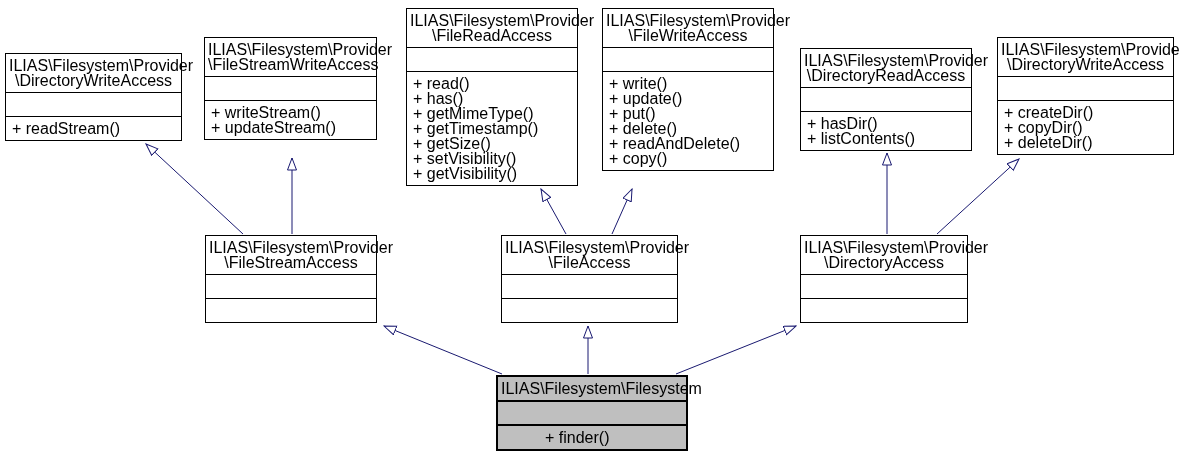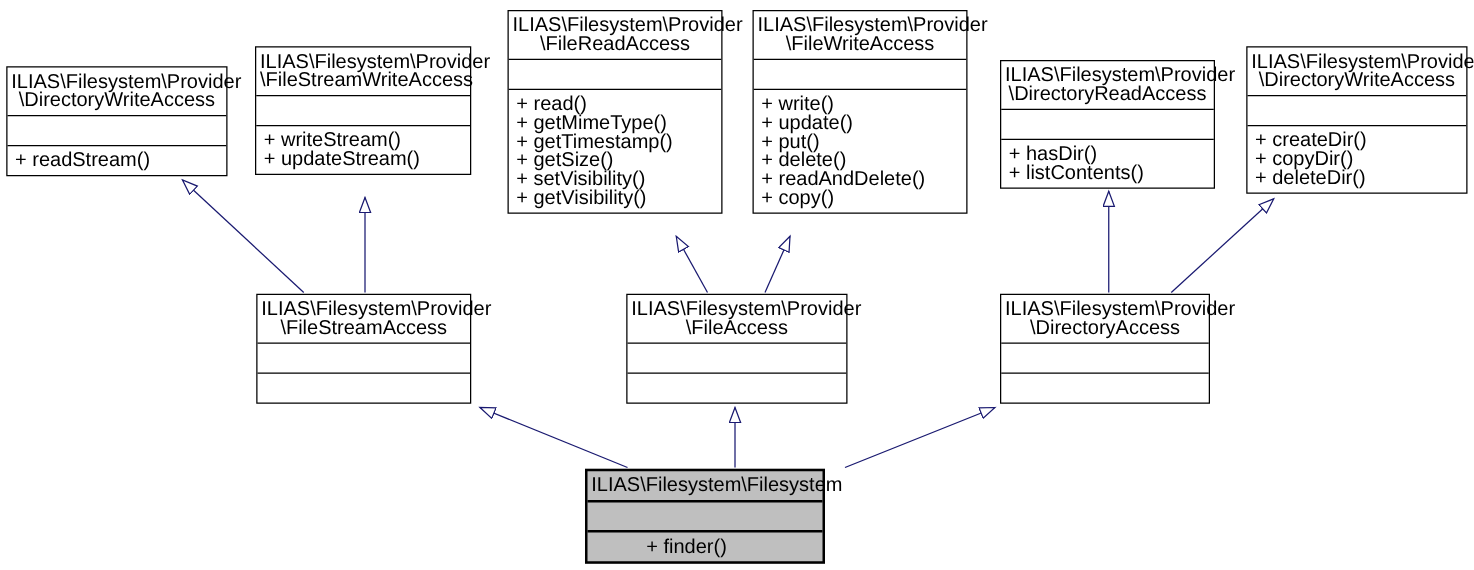--- a/index.html
+++ b/index.html
@@ -108,20 +108,21 @@
   </div>
 
   <div class="class-box" style="left:406px;top:8px;width:172px;">
     <div class="title">
         <div class="tline">ILIAS\Filesystem\Provider</div>
         <div class="tline">\FileReadAccess</div>
       </div>
     <div class="attrs"></div>
     <div class="methods">
         <div class="member">+ read()</div>
+        <div class="member">+ has()</div>
         <div class="member">+ getMimeType()</div>
         <div class="member">+ getTimestamp()</div>
         <div class="member">+ getSize()</div>
         <div class="member">+ setVisibility()</div>
         <div class="member">+ getVisibility()</div>
       </div>
   </div>
 
   <div class="class-box" style="left:602px;top:8px;width:172px;">
     <div class="title">
@@ -184,21 +185,21 @@
 
   <div class="class-box" style="left:800px;top:235px;width:168px;">
     <div class="title">
         <div class="tline">ILIAS\Filesystem\Provider</div>
         <div class="tline">\DirectoryAccess</div>
       </div>
     <div class="attrs"></div>
     <div class="methods"></div>
   </div>
 
-  <div class="class-box highlight" style="left:468px;top:375px;width:192px;">
+  <div class="class-box highlight" style="left:496px;top:375px;width:192px;">
     <div class="title">
         <div class="tline">ILIAS\Filesystem\Filesystem</div>
       </div>
     <div class="attrs"></div>
     <div class="methods">
         <div class="member">+ finder()</div>
       </div>
   </div>
 
 </div>

